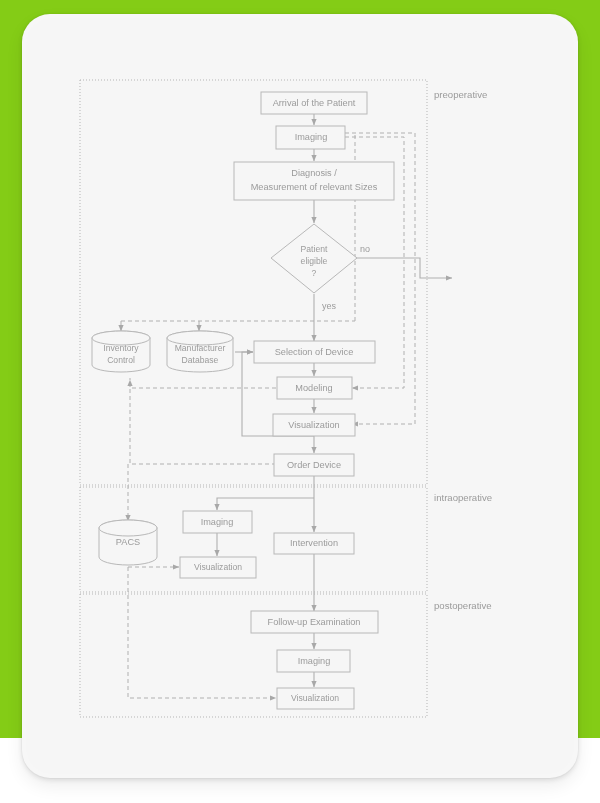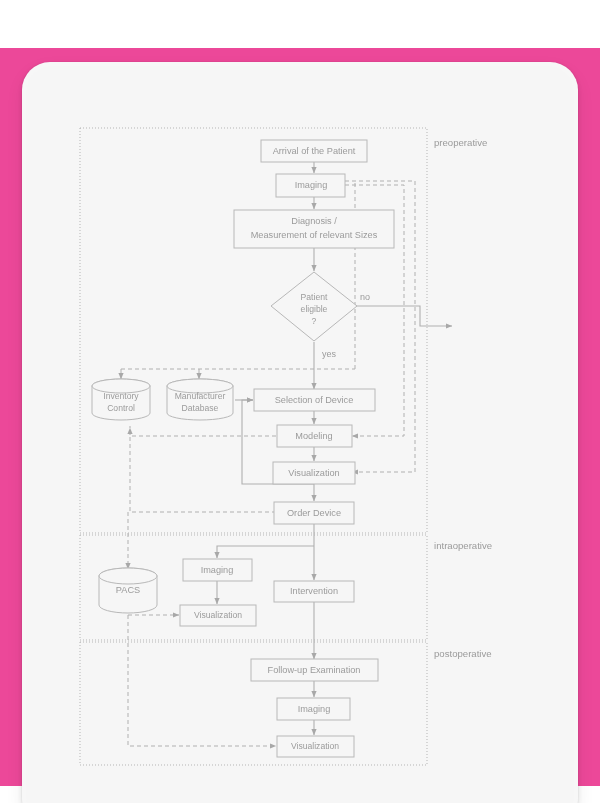--- a/index.html
+++ b/index.html
@@ -3,21 +3,21 @@
 <meta charset="utf-8">
 <title>Clinical Workflow Flowchart</title>
 <style>
   html,body{margin:0;padding:0;}
   body{
     width:600px;height:803px;
     background:#ffffff;
     font-family:"Liberation Sans","DejaVu Sans",sans-serif;
     overflow:hidden;
   }
-  #stage{position:relative;width:600px;height:738px;background:#ec4899;margin-top:48px;}
+  #stage{position:relative;width:600px;height:738px;background:#84cc16;}
 
   
   #card{
     position:absolute;left:22px;top:14px;width:556px;height:764px;
     background:#f7f7f7;
     border-radius:28px;
     box-shadow:0 2px 5px rgba(0,0,0,0.10),
                0 8px 18px rgba(0,0,0,0.07),
                0 0 0 1px rgba(0,0,0,0.025);
   }

